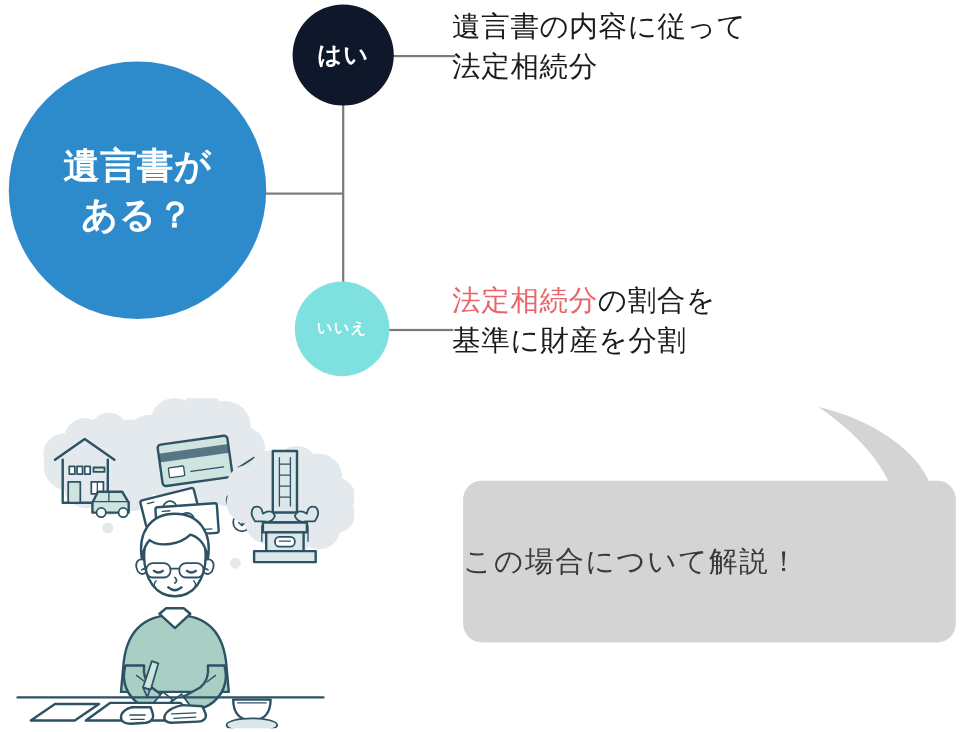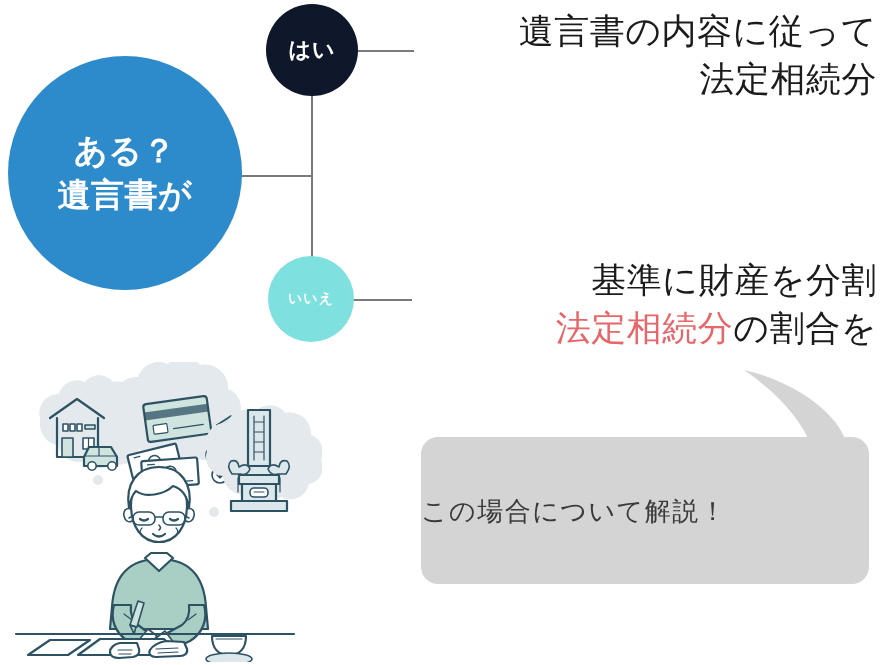--- a/index.html
+++ b/index.html
@@ -72,23 +72,23 @@
   .conn-v { width: 1.6px; }
 
   #conn-trunk-h { left: 232px; top: 175px; width: 80px; }
   #conn-trunk-v { left: 311px; top: 50px;  height: 249px; }
   #conn-yes     { left: 356px; top: 50px;  width: 58px; }
   #conn-no      { left: 352px; top: 299px; width: 60px; }
 
   
   .outcome {
     position: absolute;
-    text-align: right;
+    text-align: left;
     color: #1b1b1b;
-    font-size: 35px;
+    font-size: 26px;
     line-height: 1.38;
     letter-spacing: 0.5px;
     white-space: nowrap;
   }
   #outcome-yes { left: 411px; top: 7px;   width: 466px; }
   #outcome-no  { left: 411px; top: 256px; width: 466px; }
   .hl { color: #e8656a; }
 
   
   #speech-bubble {
@@ -136,41 +136,41 @@
 
   <div id="flowchart">
 
     <div class="conn conn-h" id="conn-trunk-h"></div>
     <div class="conn conn-v" id="conn-trunk-v"></div>
     <div class="conn conn-h" id="conn-yes"></div>
     <div class="conn conn-h" id="conn-no"></div>
 
     <div class="node-circle" id="node-question">
       <div>
+        <div>遺言書が</div>
         <div>ある？</div>
-        <div>遺言書が</div>
       </div>
     </div>
 
     <div class="node-circle" id="node-yes">
       <span>はい</span>
     </div>
 
     <div class="node-circle" id="node-no">
       <span>いいえ</span>
     </div>
 
     <div class="outcome" id="outcome-yes">
       <div>遺言書の内容に従って</div>
       <div>法定相続分</div>
     </div>
 
     <div class="outcome" id="outcome-no">
+      <div><span class="hl">法定相続分</span><span>の割合を</span></div>
       <div>基準に財産を分割</div>
-      <div><span class="hl">法定相続分</span><span>の割合を</span></div>
     </div>
   </div>
 
   <svg id="speech-tail" viewBox="0 0 112 86">
     <path d="M8 4 C40 26 66 52 78 86 L112 86 C110 52 62 16 8 4 Z" fill="#d4d4d4"></path>
   </svg>
 
   <div id="speech-bubble">
     <div id="speech-bubble-text">この場合について解説！</div>
   </div>

